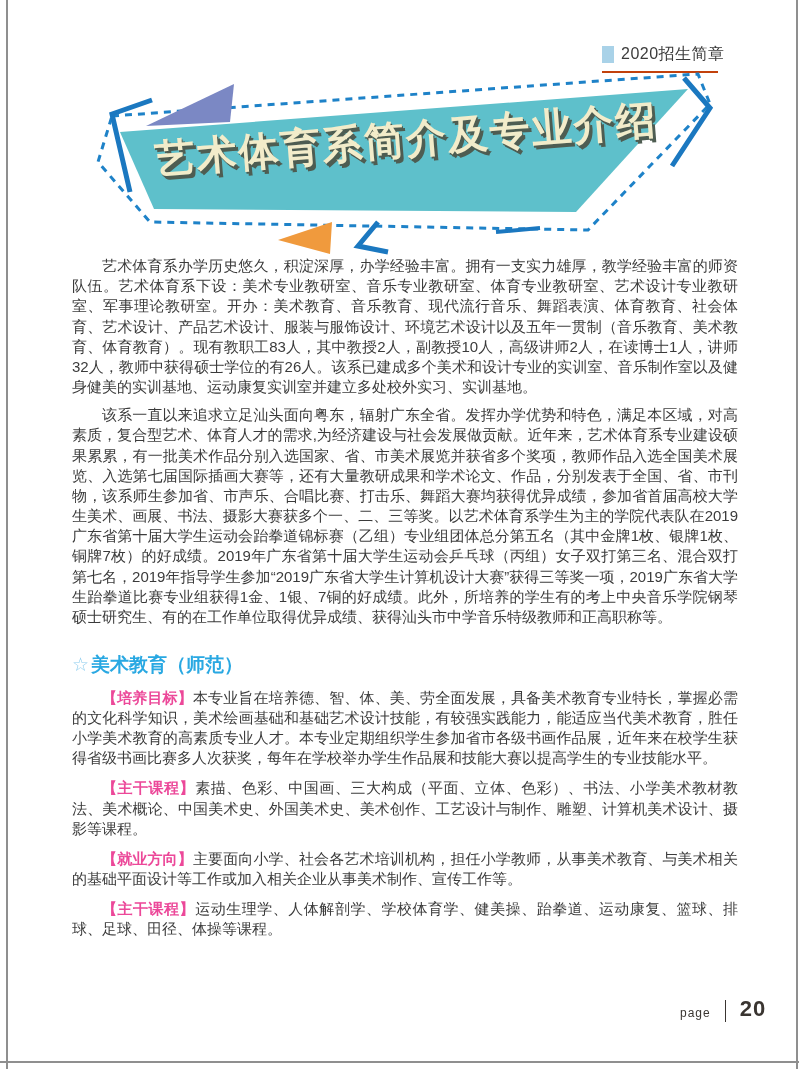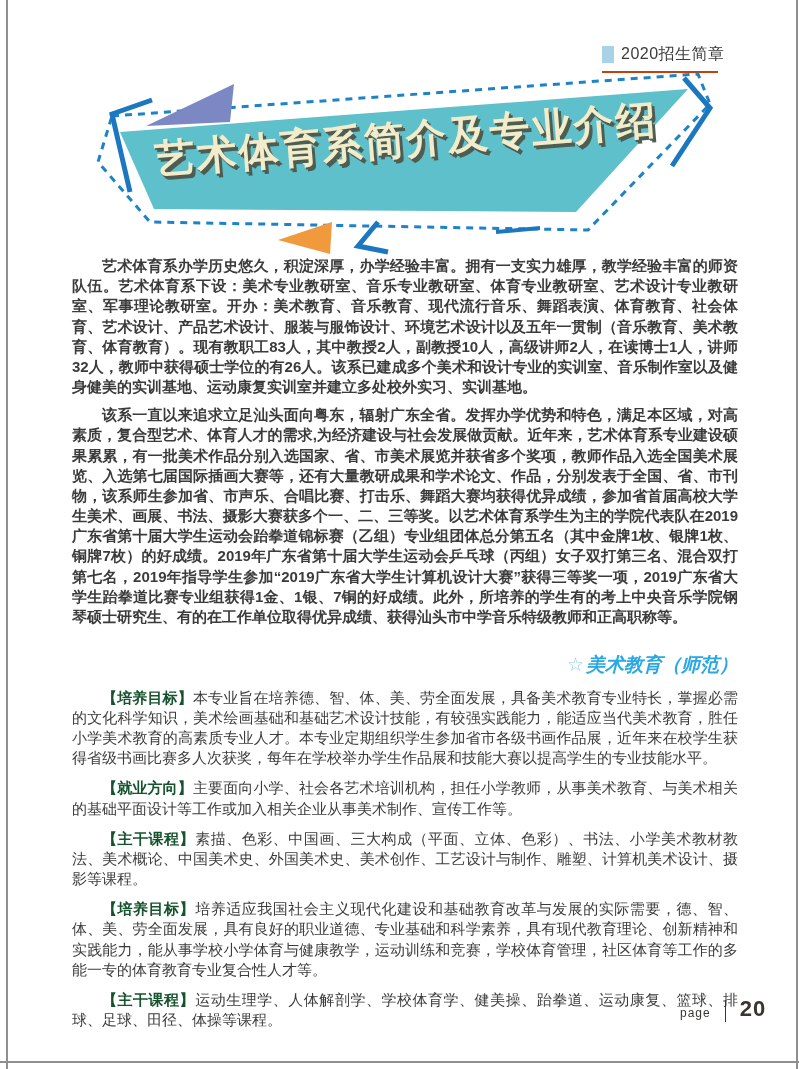--- a/index.html
+++ b/index.html
@@ -36,32 +36,32 @@
     color: #f2ecca; text-align: center; white-space: nowrap;
     text-shadow: 3px 4px 0 #4e5d52, 1px 2px 0 #4e5d52;
   }
 
   
   .content {
     position: absolute; left: 72px; top: 256px; width: 666px;
     color: #3b3b3b; font-size: 15px; line-height: 1.345;
     text-align: justify;
   }
-  .content p.intro { text-indent: 2em; font-weight: bold; }
+  .content p.intro { text-indent: 2em; }
   .content p.intro + p.intro { margin-top: 8px; }
 
   .sec-heading {
     margin-top: 25px; margin-bottom: 10px;
     font-size: 19px; font-weight: bold; color: #29a8e2;
-    text-align: right; text-indent: 0; font-style: italic;
+    text-align: left; text-indent: 0;
   }
   .sec-heading .star { color: #8ecdee; font-weight: normal; margin-right: 2px; }
 
   .sec-item { text-indent: 2em; margin-top: 10px; }
-  .sec-item .lbl { font-weight: bold; color: #14532d; }
+  .sec-item .lbl { font-weight: bold; color: #ec4899; }
 
   
   .footer {
     position: absolute; top: 996px; left: 680px;
     display: flex; align-items: flex-end; gap: 14px; color: #3a3531;
   }
   .footer .pg-label { font-size: 12px; letter-spacing: 1px; padding-bottom: 2px; }
   .footer .pg-bar { width: 1px; height: 22px; background: #3a3531; }
   .footer .pg-num { font-size: 22px; font-weight: bold; letter-spacing: 1px; }
 </style>
@@ -102,25 +102,24 @@
   </div>
 
   <div class="content">
 
     <p class="intro">艺术体育系办学历史悠久，积淀深厚，办学经验丰富。拥有一支实力雄厚，教学经验丰富的师资队伍。艺术体育系下设：美术专业教研室、音乐专业教研室、体育专业教研室、艺术设计专业教研室、军事理论教研室。开办：美术教育、音乐教育、现代流行音乐、舞蹈表演、体育教育、社会体育、艺术设计、产品艺术设计、服装与服饰设计、环境艺术设计以及五年一贯制（音乐教育、美术教育、体育教育）。现有教职工83人，其中教授2人，副教授10人，高级讲师2人，在读博士1人，讲师32人，教师中获得硕士学位的有26人。该系已建成多个美术和设计专业的实训室、音乐制作室以及健身健美的实训基地、运动康复实训室并建立多处校外实习、实训基地。</p>
     <p class="intro">该系一直以来追求立足汕头面向粤东，辐射广东全省。发挥办学优势和特色，满足本区域，对高素质，复合型艺术、体育人才的需求,为经济建设与社会发展做贡献。近年来，艺术体育系专业建设硕果累累，有一批美术作品分别入选国家、省、市美术展览并获省多个奖项，教师作品入选全国美术展览、入选第七届国际插画大赛等，还有大量教研成果和学术论文、作品，分别发表于全国、省、市刊物，该系师生参加省、市声乐、合唱比赛、打击乐、舞蹈大赛均获得优异成绩，参加省首届高校大学生美术、画展、书法、摄影大赛获多个一、二、三等奖。以艺术体育系学生为主的学院代表队在2019广东省第十届大学生运动会跆拳道锦标赛（乙组）专业组团体总分第五名（其中金牌1枚、银牌1枚、铜牌7枚）的好成绩。2019年广东省第十届大学生运动会乒乓球（丙组）女子双打第三名、混合双打第七名，2019年指导学生参加“2019广东省大学生计算机设计大赛”获得三等奖一项，2019广东省大学生跆拳道比赛专业组获得1金、1银、7铜的好成绩。此外，所培养的学生有的考上中央音乐学院钢琴硕士研究生、有的在工作单位取得优异成绩、获得汕头市中学音乐特级教师和正高职称等。</p>
 
     <h2 class="sec-heading"><span class="star">☆</span><span>美术教育（师范）</span></h2>
 
     <p class="sec-item"><span class="lbl">【培养目标】</span><span>本专业旨在培养德、智、体、美、劳全面发展，具备美术教育专业特长，掌握必需的文化科学知识，美术绘画基础和基础艺术设计技能，有较强实践能力，能适应当代美术教育，胜任小学美术教育的高素质专业人才。本专业定期组织学生参加省市各级书画作品展，近年来在校学生获得省级书画比赛多人次获奖，每年在学校举办学生作品展和技能大赛以提高学生的专业技能水平。</span></p>
+    <p class="sec-item"><span class="lbl">【主干课程】</span><span>素描、色彩、中国画、三大构成（平面、立体、色彩）、书法、小学美术教材教法、美术概论、中国美术史、外国美术史、美术创作、工艺设计与制作、雕塑、计算机美术设计、摄影等课程。</span></p>
     <p class="sec-item"><span class="lbl">【就业方向】</span><span>主要面向小学、社会各艺术培训机构，担任小学教师，从事美术教育、与美术相关的基础平面设计等工作或加入相关企业从事美术制作、宣传工作等。</span></p>
-    <p class="sec-item"><span class="lbl">【主干课程】</span><span>素描、色彩、中国画、三大构成（平面、立体、色彩）、书法、小学美术教材教法、美术概论、中国美术史、外国美术史、美术创作、工艺设计与制作、雕塑、计算机美术设计、摄影等课程。</span></p>
 
 
-    <p class="sec-item"><span class="lbl">【培养目标】</span><span>培养适应我国社会主义现代化建设和基础教育改革与发展的实际需要，德、智、体、美、劳全面发展，具有良好的职业道德、专业基础和科学素养，具有现代教育理论、创新精神和实践能力，能从事学校小学体育与健康教学，运动训练和竞赛，学校体育管理，社区体育等工作的多能一专的体育教育专业复合性人才等。</span></p>
     <p class="sec-item"><span class="lbl">【主干课程】</span><span>运动生理学、人体解剖学、学校体育学、健美操、跆拳道、运动康复、篮球、排球、足球、田径、体操等课程。</span></p>
 
   </div>
 
   <div class="footer">
     <span class="pg-label">page</span>
     <span class="pg-bar"></span>
     <span class="pg-num">20</span>
   </div>
 

